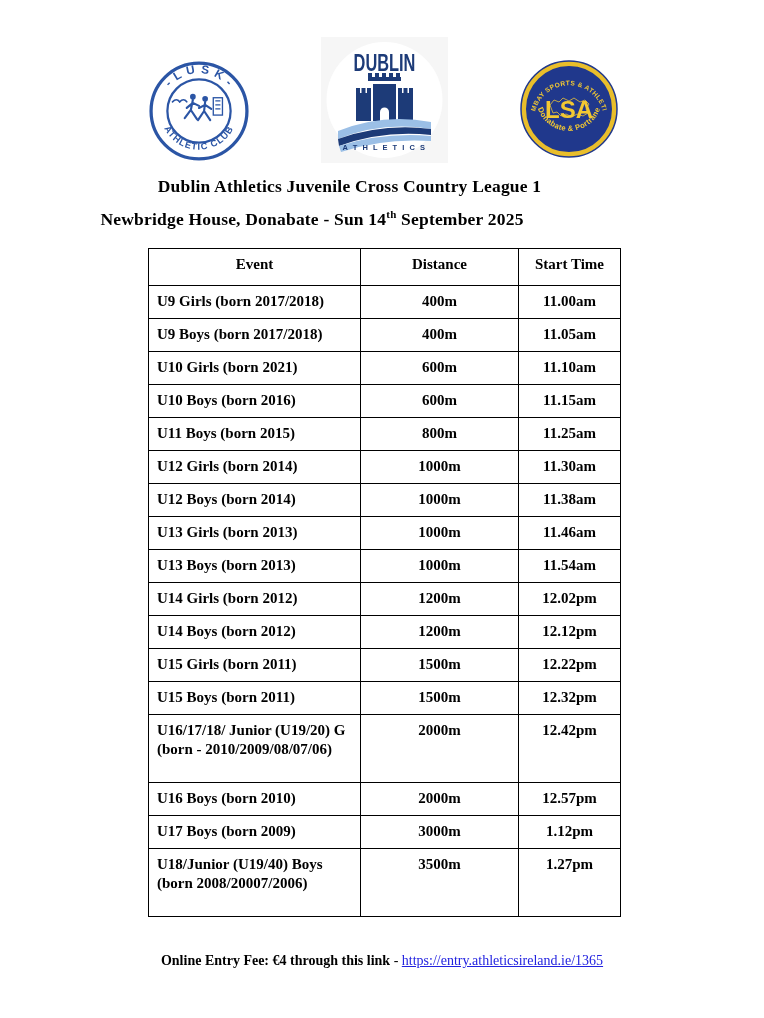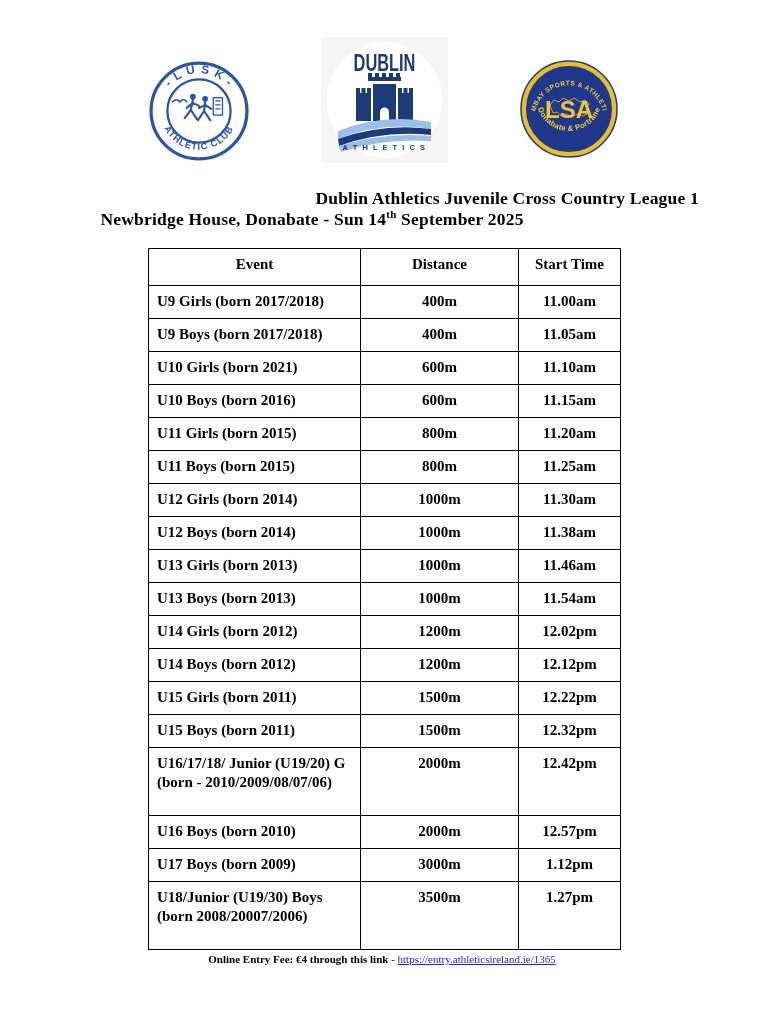--- a/index.html
+++ b/index.html
@@ -9,21 +9,21 @@
   }
   
   .logos{position:absolute;top:0;left:0;width:764px;height:168px;}
   .logo-lusk{position:absolute;left:148px;top:60px;width:102px;height:102px;}
   .logo-dublin{position:absolute;left:321px;top:37px;width:127px;height:126px;}
   .logo-lsa{position:absolute;left:520px;top:60px;width:98px;height:98px;}
   .logo-lusk svg,.logo-dublin svg,.logo-lsa svg{width:100%;height:100%;display:block;}
 
   
   .doc-title{
-    position:absolute;top:188px;left:0;width:699px;text-align:right;
+    position:absolute;top:176px;left:0;width:699px;text-align:center;
     font-size:17.5px;font-weight:bold;letter-spacing:.2px;
   }
   .doc-subtitle{
     position:absolute;top:209px;left:0;width:624px;text-align:center;
     font-size:17.5px;font-weight:bold;letter-spacing:.2px;
   }
   .doc-subtitle sup{font-size:11px;vertical-align:super;line-height:0;}
 
   
   .tbl-wrap{position:absolute;top:248px;left:148px;}
@@ -41,21 +41,21 @@
   table.schedule tbody tr.tall{height:68px;}
   table.schedule th{text-align:center;}
   td.c-event{text-align:left;}
   td.c-dist{text-align:center;}
   td.c-time{text-align:center;}
   .event-l2{}
 
   
   .footer{
     position:absolute;top:953px;left:0;width:764px;text-align:center;
-    font-size:11px;
+    font-size:14px;
   }
   .footer .bold-part{font-weight:bold;}
   .footer .sep{font-weight:normal;}
   .footer a{color:#2222e0;text-decoration:underline;font-weight:normal;}
 </style>
 </head>
 <body>
 
 <div class="logos">
 
@@ -198,28 +198,20 @@
         <tr>
     <td class="c-event">
       <div class="event-l1">U10 Boys (born 2016)</div>
 
     </td>
     <td class="c-dist">600m</td>
     <td class="c-time">11.15am</td>
   </tr>
         <tr>
     <td class="c-event">
-      <div class="event-l1">U11 Girls (born 2015)</div>
-
-    </td>
-    <td class="c-dist">800m</td>
-    <td class="c-time">11.20am</td>
-  </tr>
-        <tr>
-    <td class="c-event">
       <div class="event-l1">U11 Boys (born 2015)</div>
 
     </td>
     <td class="c-dist">800m</td>
     <td class="c-time">11.25am</td>
   </tr>
         <tr>
     <td class="c-event">
       <div class="event-l1">U12 Girls (born 2014)</div>
 
@@ -302,21 +294,21 @@
         <tr>
     <td class="c-event">
       <div class="event-l1">U17 Boys (born 2009)</div>
 
     </td>
     <td class="c-dist">3000m</td>
     <td class="c-time">1.12pm</td>
   </tr>
         <tr class="tall">
     <td class="c-event">
-      <div class="event-l1">U18/Junior (U19/30) Boys</div>
+      <div class="event-l1">U18/Junior (U19/40) Boys</div>
       <div class="event-l2">(born 2008/20007/2006)</div>
     </td>
     <td class="c-dist">3500m</td>
     <td class="c-time">1.27pm</td>
   </tr>
       </tbody>
   </table>
 </div>
 
 <div class="footer"><span class="bold-part">Online Entry Fee: €4 through this link</span><span class="sep"> - </span><a href="#">https://entry.athleticsireland.ie/1365</a></div>

